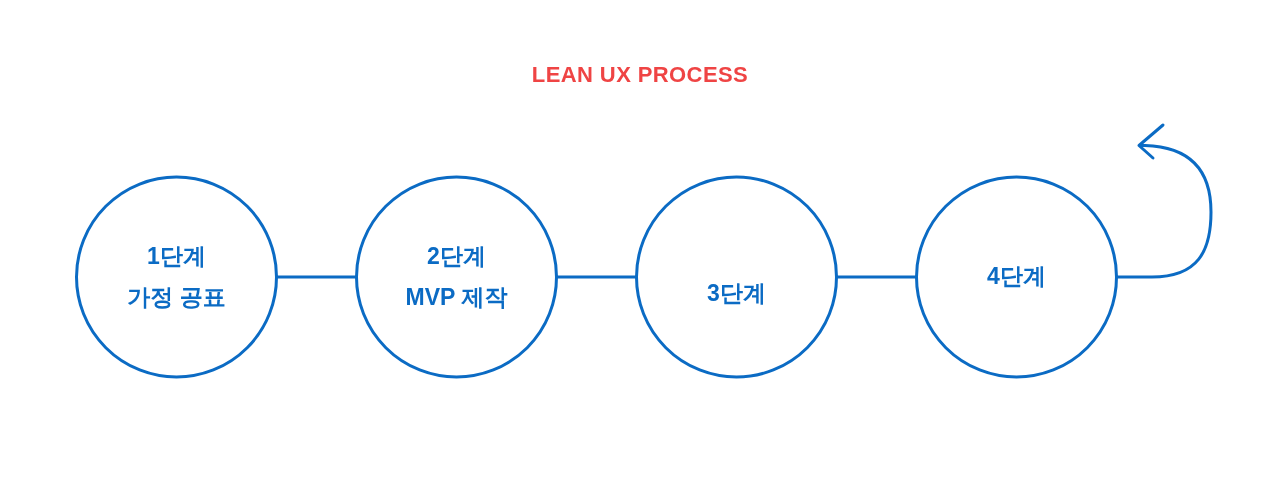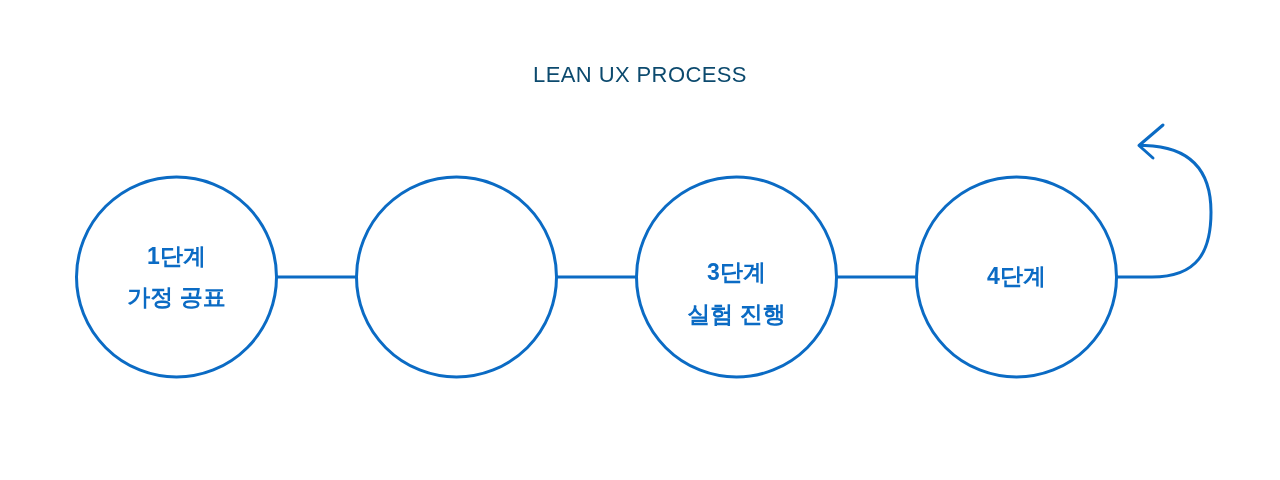--- a/index.html
+++ b/index.html
@@ -29,23 +29,23 @@
     display: block;
   }
   .diagram-title {
     position: absolute;
     left: 0;
     top: 62px;
     width: 1280px;
     text-align: center;
     font-family: "Liberation Sans", sans-serif;
     font-size: 22px;
-    font-weight: 400;
+    font-weight: 700;
     letter-spacing: 0.4px;
-    color: #0c4a6e;
+    color: #ef4444;
     white-space: nowrap;
   }
   .step-node {
     position: absolute;
     width: 201px;
     height: 201px;
     border-radius: 50%;
     box-sizing: border-box;
     display: flex;
     flex-direction: column;
@@ -96,23 +96,26 @@
     </g>
   </svg>
 
   <div class="diagram-title">LEAN UX PROCESS</div>
 
   <div class="step-node" style="left:76px; top:176.5px;">
     <div class="step-label-top">1단계</div>
     <div class="step-label-bottom">가정 공표</div>
   </div>
 
+  <div class="step-node" style="left:356px; top:176.5px;">
+    <div class="step-label-top">2단계</div>
+    <div class="step-label-bottom">MVP 제작</div>
+  </div>
 
   <div class="step-node" style="left:636px; top:193px;">
     <div class="step-label-top">3단계</div>
-    <div class="step-label-bottom">실험 진행</div>
   </div>
 
   <div class="step-node" style="left:916px; top:176.5px;">
     <div class="step-label-top">4단계</div>
   </div>
 
 </div>
 
 </body></html>

